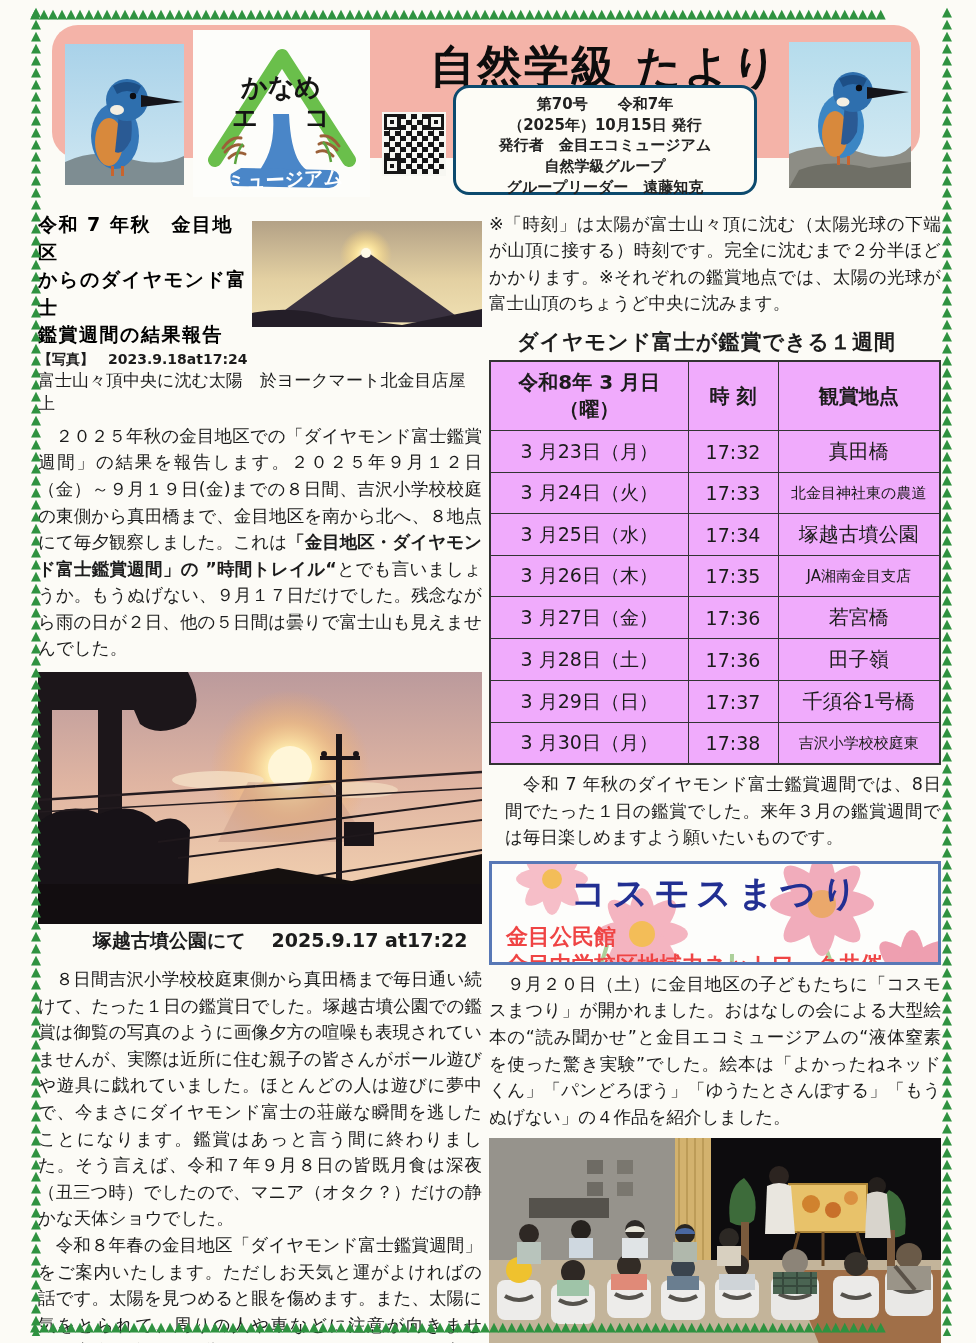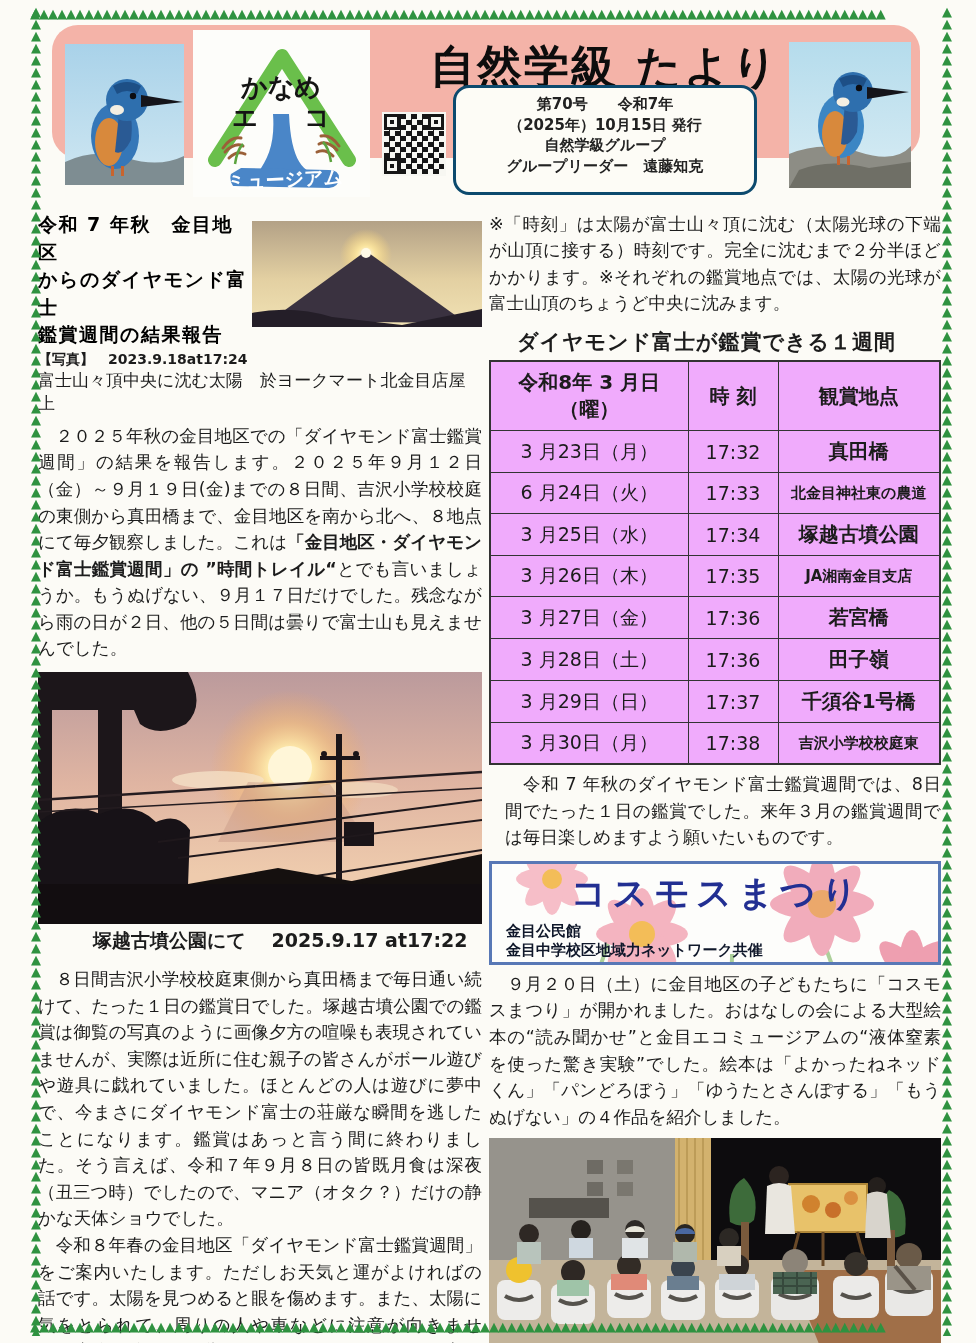--- a/index.html
+++ b/index.html
@@ -53,31 +53,31 @@
   .cap-plain { font-size: 17px; margin-bottom: 8px; }
   .photo2 { width: 444px; height: 252px; margin: 10px 0 4px; }
   .photo2-caption { font-size: 19px; font-weight: bold; padding-left: 55px; margin-bottom: 12px; }
 
   .note-text { font-size: 17.5px; line-height: 1.5; text-align: justify; }
   .table-title { font-size: 21px; font-weight: bold; margin: 12px 0 4px 28px; letter-spacing: 1px; }
   table.dtable { width: 100%; border-collapse: collapse; border: 2px solid #333; background: #f0abfc; }
   .dtable th, .dtable td { border: 1px solid #333; text-align: center; padding: 7px 2px; }
   .dtable th { font-size: 20px; font-weight: bold; }
   .dtable td { font-size: 19px; }
-  .dtable td.place { font-weight: bold; font-size: 20px; }
+  .dtable td.place { font-weight: normal; font-size: 20px; }
   .dtable td.place.small { font-size: 15px; }
   .after-table { margin-top: 6px; margin-left: 16px; }
 
   .cosmos-box { position: relative; border: 3px solid #5878b6; margin: 10px 0 6px;
                 height: 104px; background: #fdfdfb; overflow: hidden; }
   .cosmos-art { position: absolute; inset: 0; }
   .cosmos-content { position: relative; z-index: 1; padding: 6px 10px 0 14px; }
   .cosmos-title { color: #222f92; font-size: 35px; font-weight: bold; text-align: center;
                   letter-spacing: 6px; margin-bottom: 6px; }
-  .cosmos-line { font-size: 15px; font-weight: bold; line-height: 1.3; color: #0f172a; font-family: Liberation Mono, monospace; }
+  .cosmos-line { font-size: 22px; font-weight: bold; line-height: 1.3; color: #ef4444; }
   .photo3 { width: 452px; height: 206px; margin-top: 8px; }
 </style>
 </head>
 <body>
 
 <div class="tree-strip tree-h tree-top">▲▲▲▲▲▲▲▲▲▲▲▲▲▲▲▲▲▲▲▲▲▲▲▲▲▲▲▲▲▲▲▲▲▲▲▲▲▲▲▲▲▲▲▲▲▲▲▲▲▲▲▲▲▲▲▲▲▲▲▲▲▲▲▲▲▲▲▲▲▲▲▲▲▲▲▲▲▲▲▲▲▲▲▲▲▲▲▲▲▲▲▲▲▲▲</div>
 <div class="tree-strip tree-h tree-bottom">▲▲▲▲▲▲▲▲▲▲▲▲▲▲▲▲▲▲▲▲▲▲▲▲▲▲▲▲▲▲▲▲▲▲▲▲▲▲▲▲▲▲▲▲▲▲▲▲▲▲▲▲▲▲▲▲▲▲▲▲▲▲▲▲▲▲▲▲▲▲▲▲▲▲▲▲▲▲▲▲▲▲▲▲▲▲▲▲▲▲▲▲▲▲▲</div>
 <div class="tree-strip tree-v tree-left">▲▲▲▲▲▲▲▲▲▲▲▲▲▲▲▲▲▲▲▲▲▲▲▲▲▲▲▲▲▲▲▲▲▲▲▲▲▲▲▲▲▲▲▲▲▲▲▲▲▲▲▲▲▲▲▲▲▲▲▲▲▲▲▲▲▲▲▲▲▲▲▲▲▲▲▲▲▲▲▲▲▲▲▲▲▲▲▲▲▲▲▲▲▲▲▲▲▲▲▲▲▲▲▲▲▲▲▲▲▲▲▲▲▲▲▲▲▲▲▲▲▲▲▲▲▲▲▲▲▲</div>
 <div class="tree-strip tree-v tree-right">▲▲▲▲▲▲▲▲▲▲▲▲▲▲▲▲▲▲▲▲▲▲▲▲▲▲▲▲▲▲▲▲▲▲▲▲▲▲▲▲▲▲▲▲▲▲▲▲▲▲▲▲▲▲▲▲▲▲▲▲▲▲▲▲▲▲▲▲▲▲▲▲▲▲▲▲▲▲▲▲▲▲▲▲▲▲▲▲▲▲▲▲▲▲▲▲▲▲▲▲▲▲▲▲▲▲▲▲▲▲▲▲▲▲▲▲▲▲▲▲▲▲▲▲▲▲▲▲▲▲</div>
 
@@ -131,20 +131,21 @@
         <div></div>
       </div>
     <div class="qr-f qr-f3">
         <div></div>
       </div>
   </div>
 
   <div class="issue-box">
     <div>第70号　　令和7年</div>
     <div>（2025年）10月15日 発行</div>
+    <div>発行者　金目エコミュージアム</div>
     <div>自然学級グループ</div>
     <div>グループリーダー　遠藤知克</div>
   </div>
 
   <div class="bird bird-right">
     <svg width="122" height="146" viewBox="0 0 122 146">
       <defs>
         <linearGradient id="skyR" x1="0" y1="0" x2="0" y2="1">
           <stop offset="0" stop-color="#b5dcec"></stop>
             <stop offset="1" stop-color="#d8ecf4"></stop>
@@ -261,21 +262,21 @@
         <th style="width:36%">観賞地点</th>
       </tr>
     </thead>
     <tbody>
       <tr>
           <td>3 月23日（月）</td>
           <td>17:32</td>
           <td class="place">真田橋</td>
         </tr>
       <tr>
-          <td>6 月24日（火）</td>
+          <td>3 月24日（火）</td>
           <td>17:33</td>
           <td class="place small">北金目神社東の農道</td>
         </tr>
       <tr>
           <td>3 月25日（水）</td>
           <td>17:34</td>
           <td class="place">塚越古墳公園</td>
         </tr>
       <tr>
           <td>3 月26日（木）</td>

